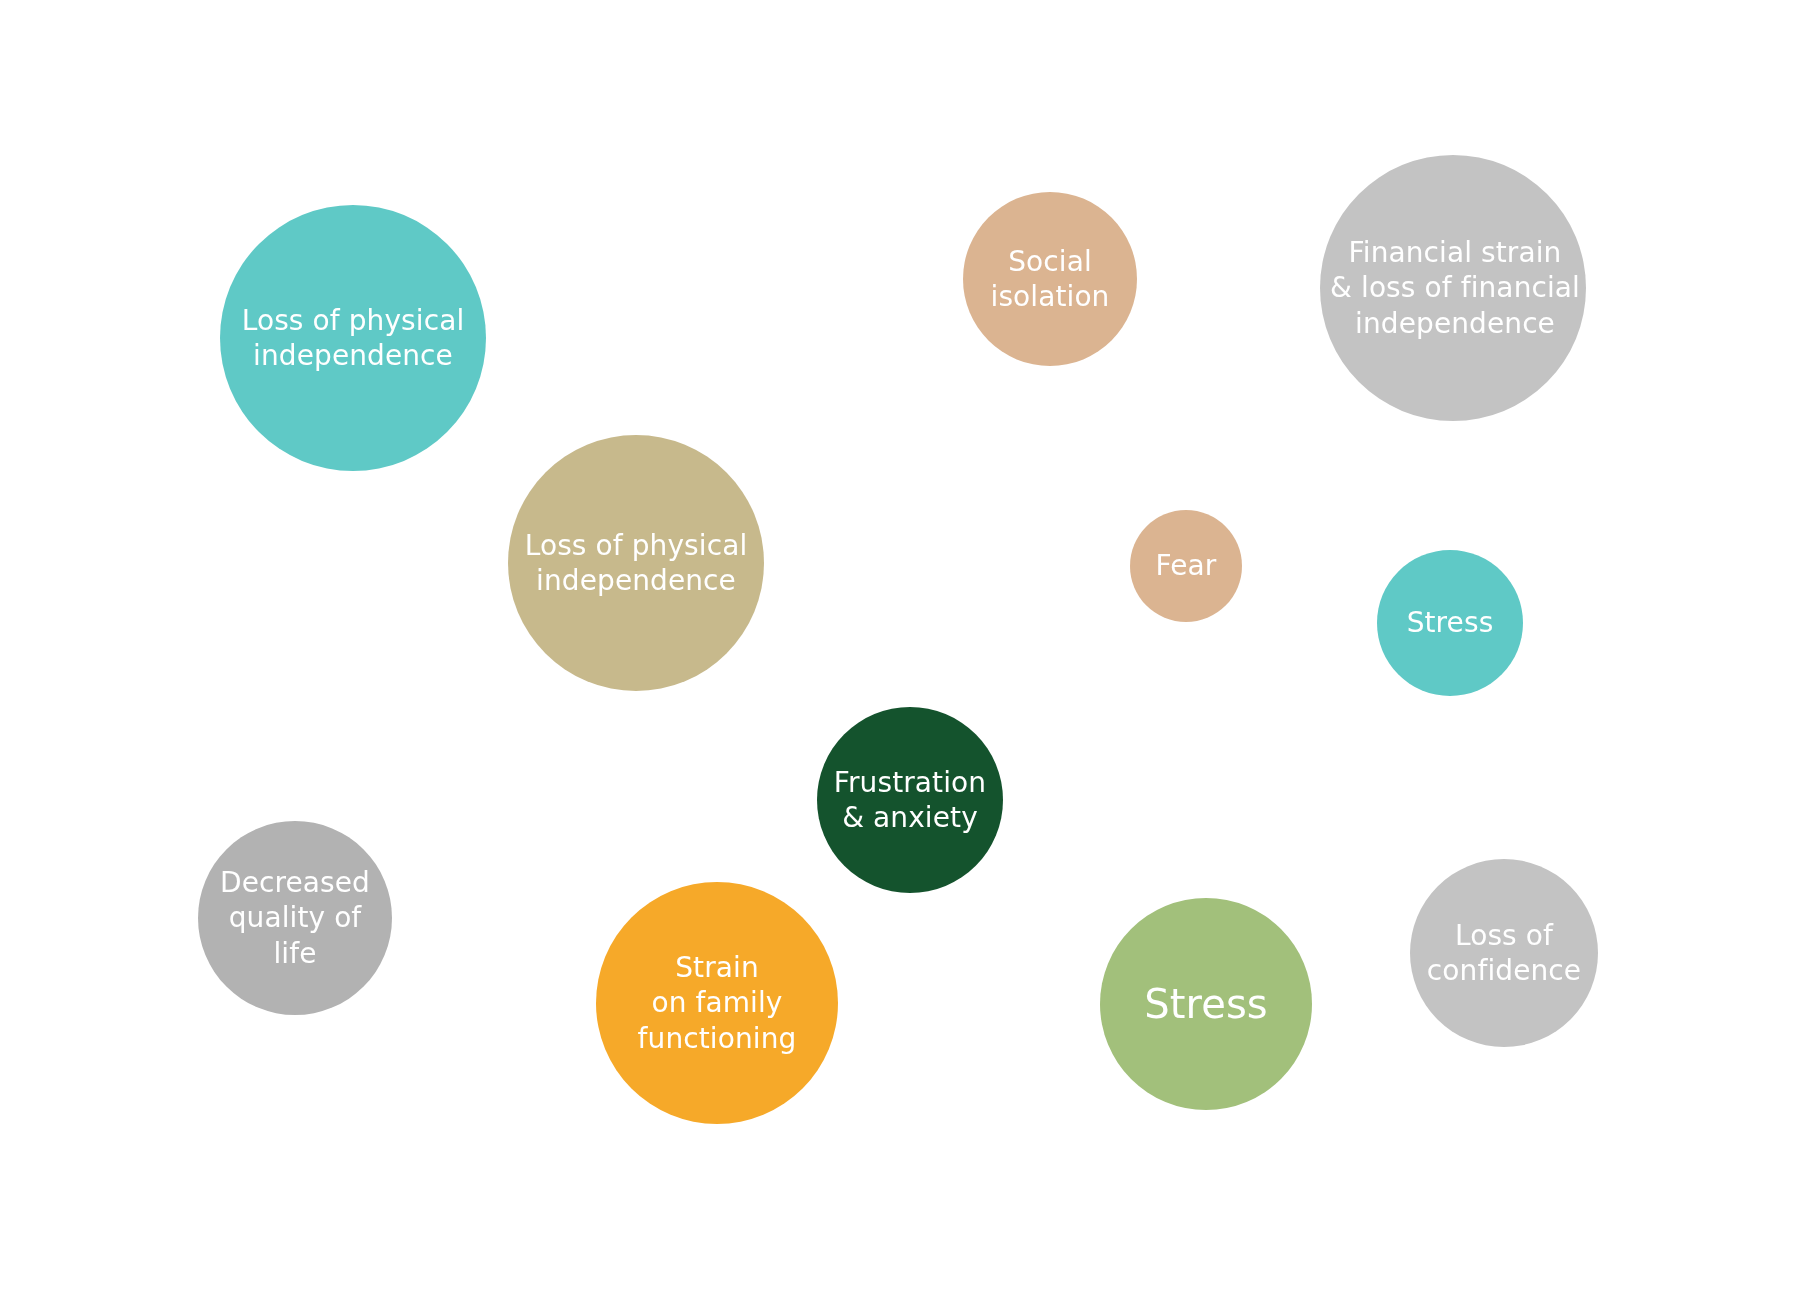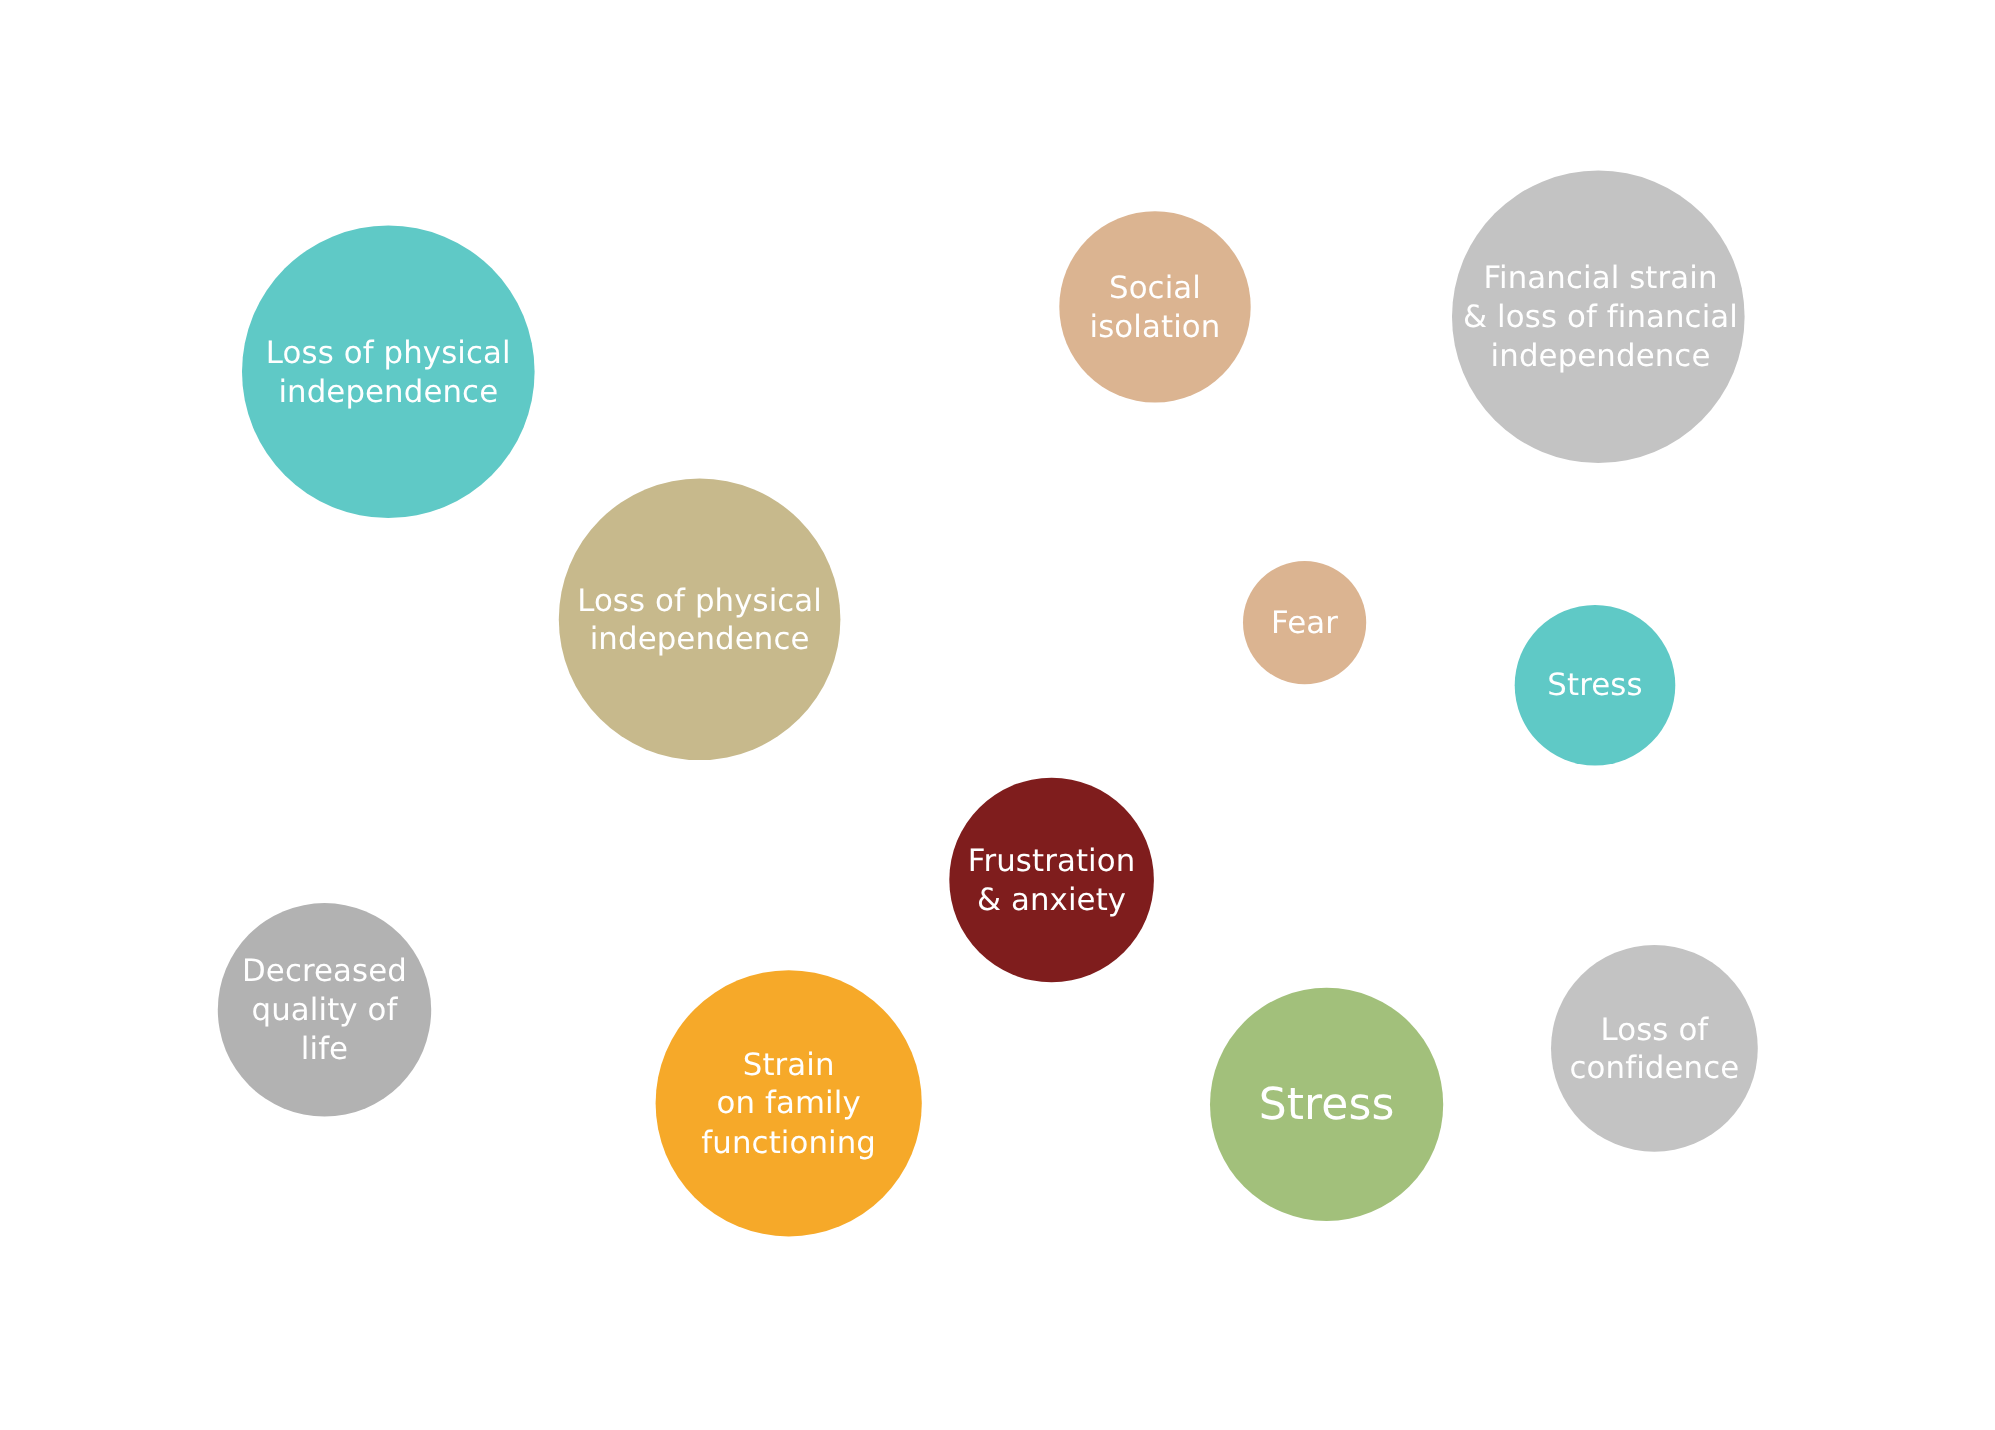--- a/index.html
+++ b/index.html
@@ -57,21 +57,21 @@
     <div class="bubble" style="left: 508px; top: 435px; width: 256px; height: 256px; background: rgb(199, 185, 140);">
       <span class="bubble-label" style="font-size: 28px;">Loss of physical
 independence</span>
     </div>
     <div class="bubble" style="left: 1130px; top: 510px; width: 112px; height: 112px; background: rgb(219, 180, 145);">
       <span class="bubble-label" style="font-size: 28px;">Fear</span>
     </div>
     <div class="bubble" style="left: 1377px; top: 550px; width: 146px; height: 146px; background: rgb(95, 201, 198);">
       <span class="bubble-label" style="font-size: 28px;">Stress</span>
     </div>
-    <div class="bubble" style="left: 863px; top: 707px; width: 186px; height: 186px; background: #7f1d1d;">
+    <div class="bubble" style="left: 817px; top: 707px; width: 186px; height: 186px; background: #14532d;">
       <span class="bubble-label" style="font-size: 28px;">Frustration
 &amp; anxiety</span>
     </div>
     <div class="bubble" style="left: 198px; top: 821px; width: 194px; height: 194px; background: rgb(178, 178, 178);">
       <span class="bubble-label" style="font-size: 28px;">Decreased
 quality of life</span>
     </div>
     <div class="bubble" style="left: 596px; top: 882px; width: 242px; height: 242px; background: rgb(246, 169, 41);">
       <span class="bubble-label" style="font-size: 28px;">Strain
 on family

